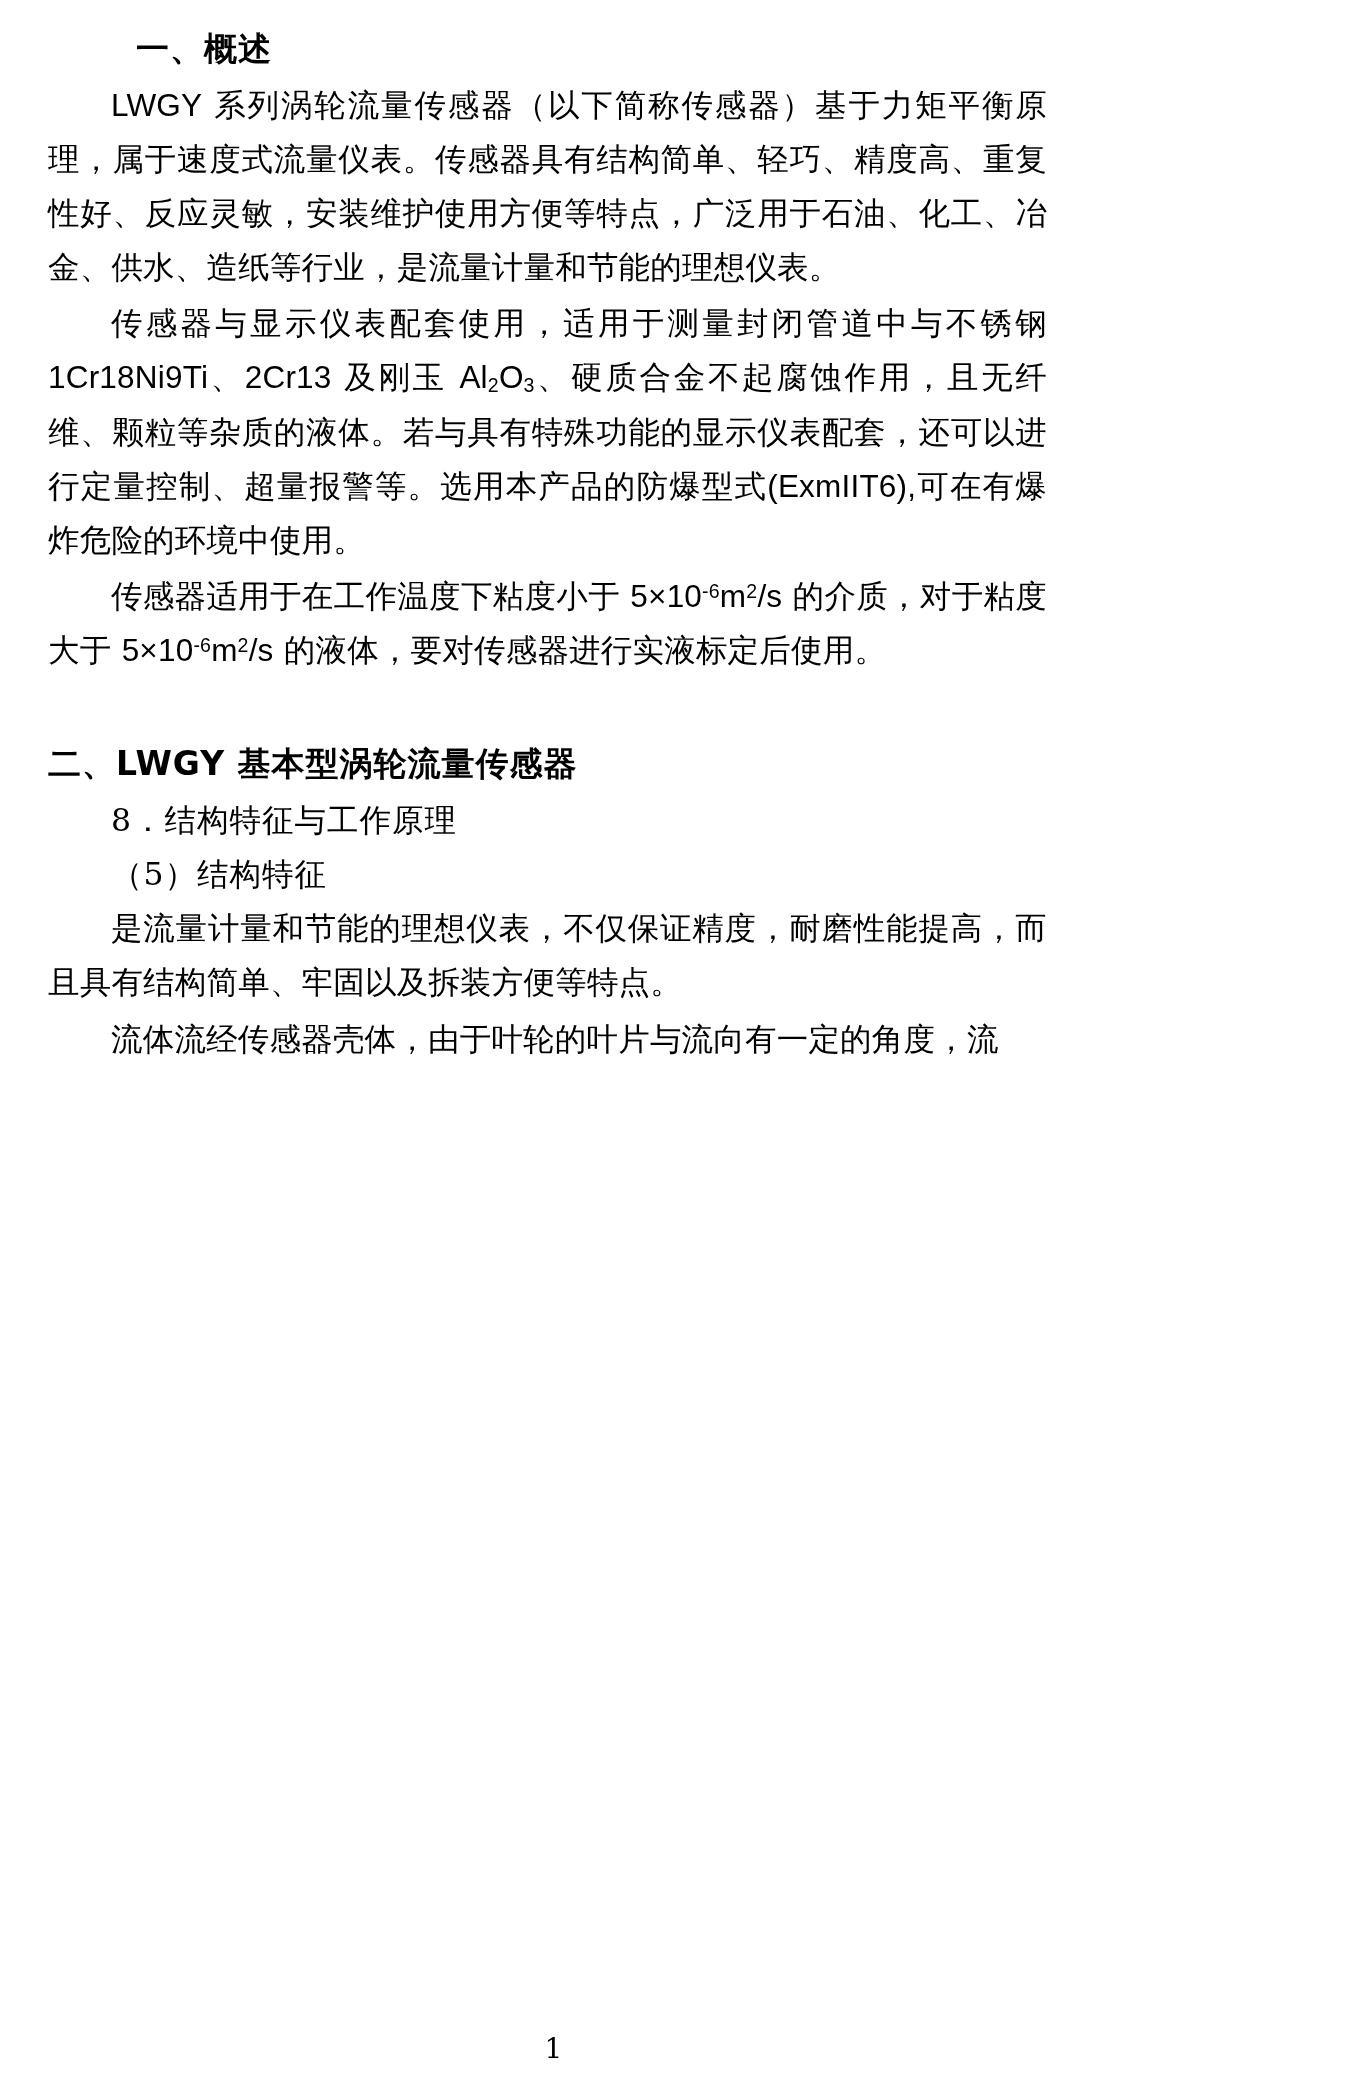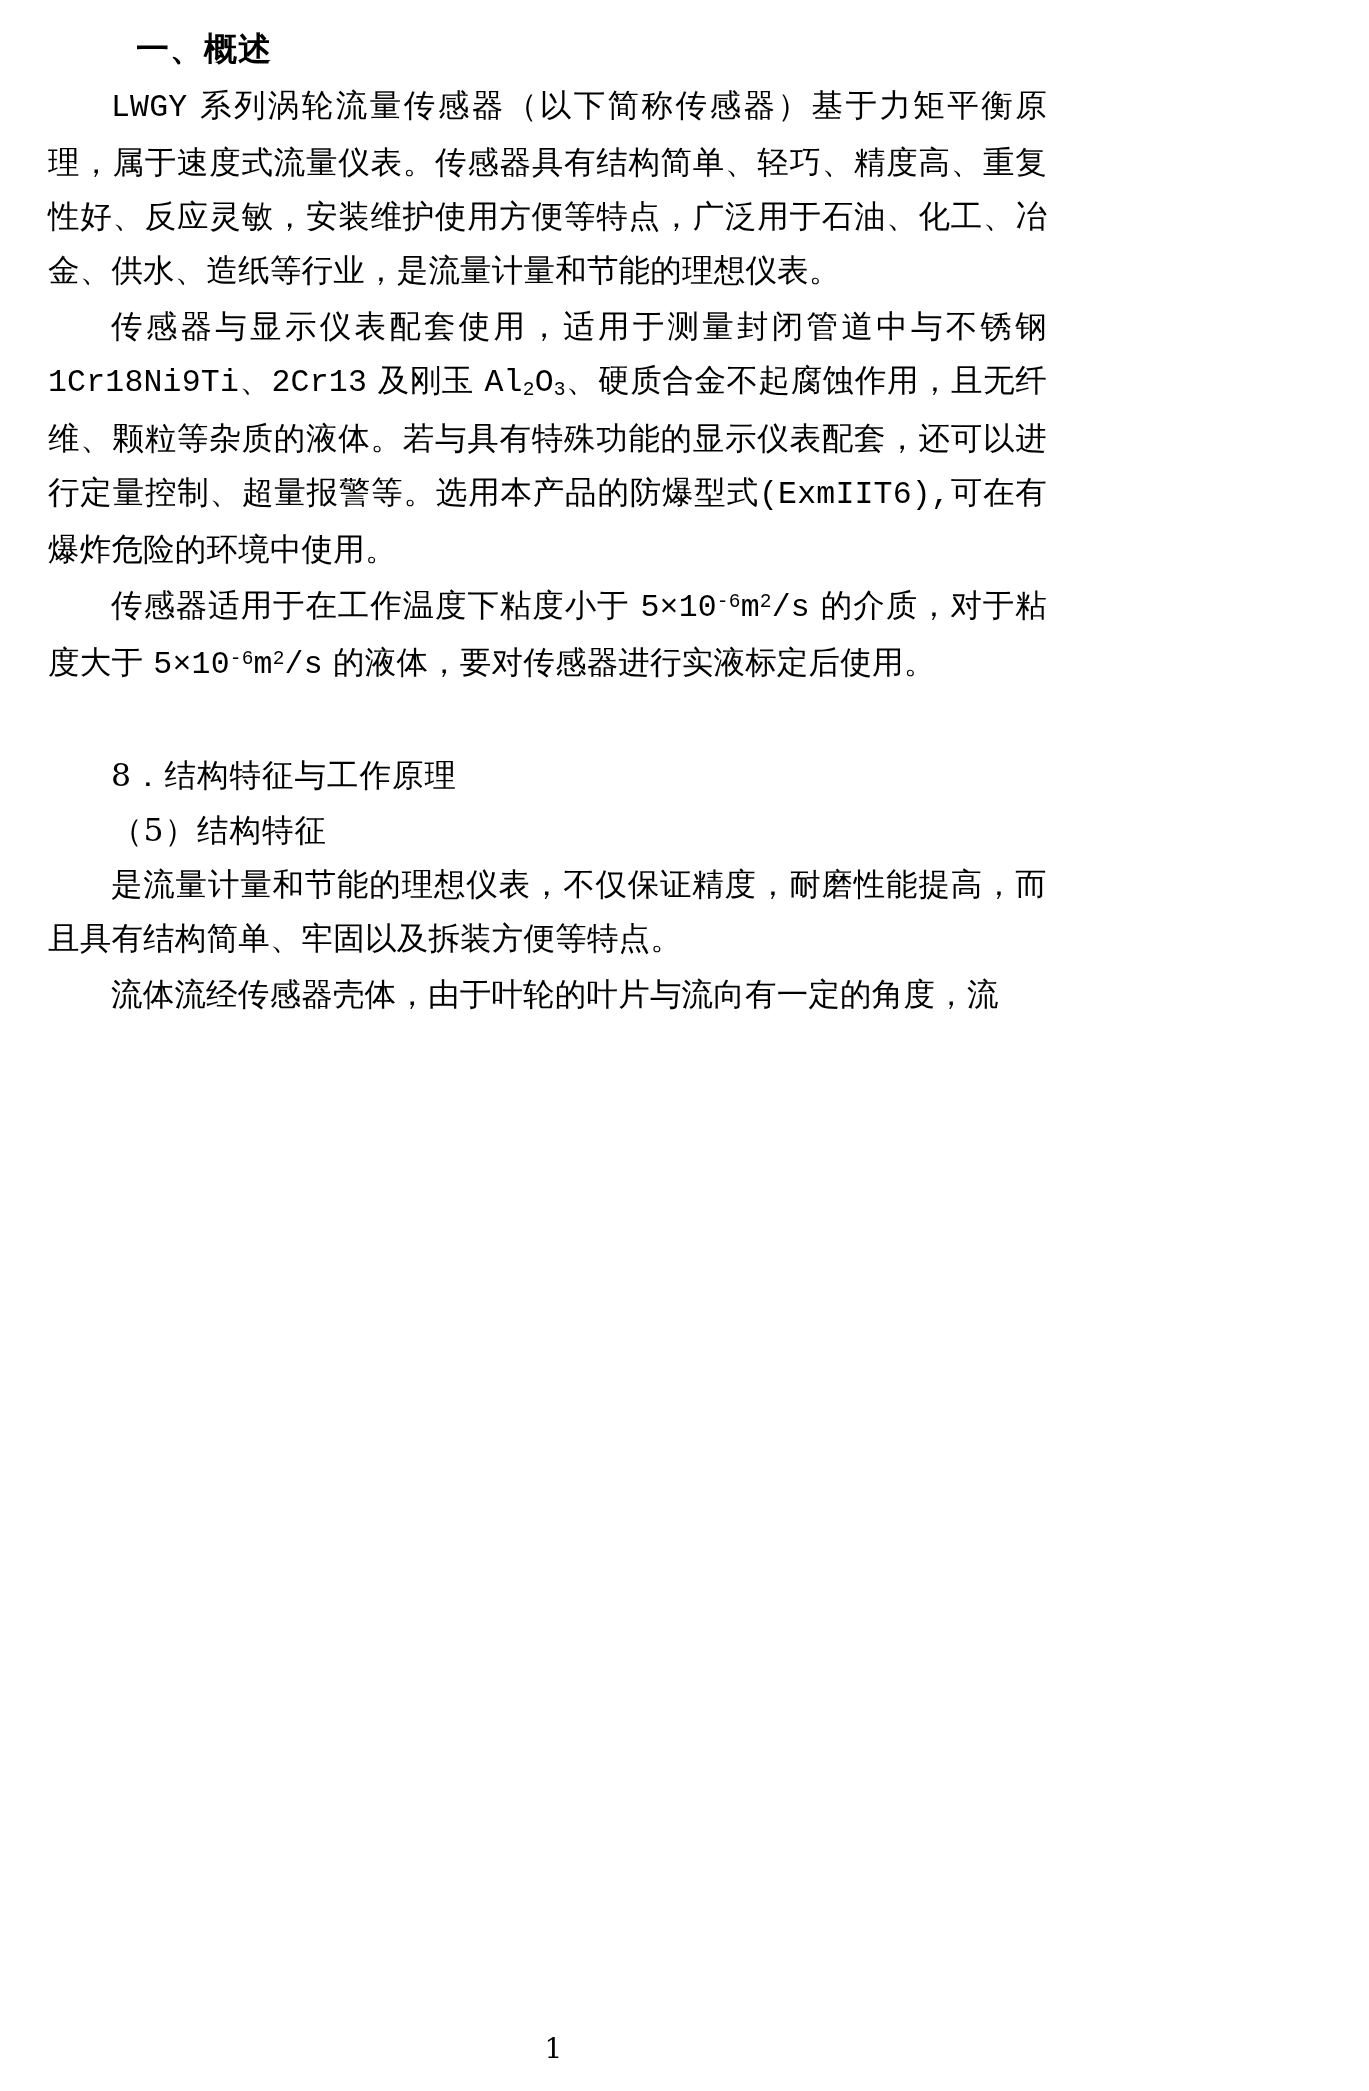--- a/index.html
+++ b/index.html
@@ -54,21 +54,21 @@
   }
   sub {
     font-size: 0.62em;
     vertical-align: -0.22em;
   }
   sup {
     font-size: 0.62em;
     vertical-align: 0.48em;
   }
   .latin {
-    font-family: Liberation Mono, monospace;
+    font-family: Liberation Sans, sans-serif;
   }
   .footer {
     position: absolute;
     left: 0;
     right: 0;
     bottom: 26px;
     text-align: center;
     font-size: 28px;
     font-family: "DejaVu Serif", "Liberation Serif", serif;
   }
@@ -88,20 +88,21 @@
     传感器与显示仪表配套使用，适用于测量封闭管道中与不锈钢 <span class="latin">1Cr18Ni9Ti</span>、<span class="latin">2Cr13</span> 及刚玉 <span class="latin">Al<sub>2</sub>O<sub>3</sub></span>、硬质合金不起腐蚀作用，且无纤维、颗粒等杂质的液体。若与具有特殊功能的显示仪表配套，还可以进行定量控制、超量报警等。选用本产品的防爆型式<span class="latin">(ExmIIT6),</span>可在有爆炸危险的环境中使用。
   </p>
 
   <p class="para">
     传感器适用于在工作温度下粘度小于 <span class="latin">5×10<sup>-6</sup>m<sup>2</sup>/s</span> 的介质，对于粘度大于 <span class="latin">5×10<sup>-6</sup>m<sup>2</sup>/s</span> 的液体，要对传感器进行实液标定后使用。
   </p>
 
 
   <div class="spacer-big"></div>
 
+  <h1 class="h1 flush">二、LWGY 基本型涡轮流量传感器</h1>
 
   <p class="sub">8．结构特征与工作原理</p>
 
   <p class="sub">（5）结构特征</p>
 
   <p class="para">是流量计量和节能的理想仪表，不仅保证精度，耐磨性能提高，而且具有结构简单、牢固以及拆装方便等特点。</p>
 
 
   <p class="para">流体流经传感器壳体，由于叶轮的叶片与流向有一定的角度，流</p>
 

